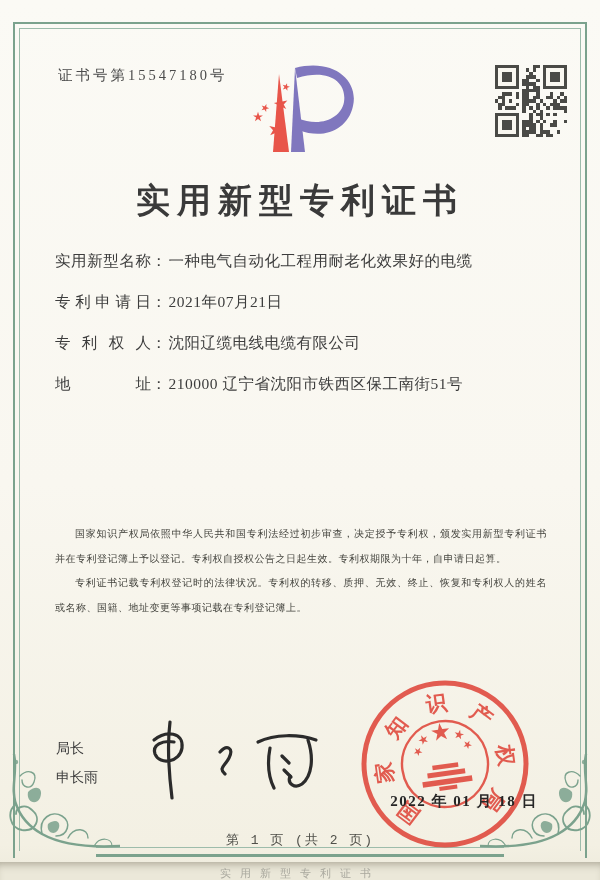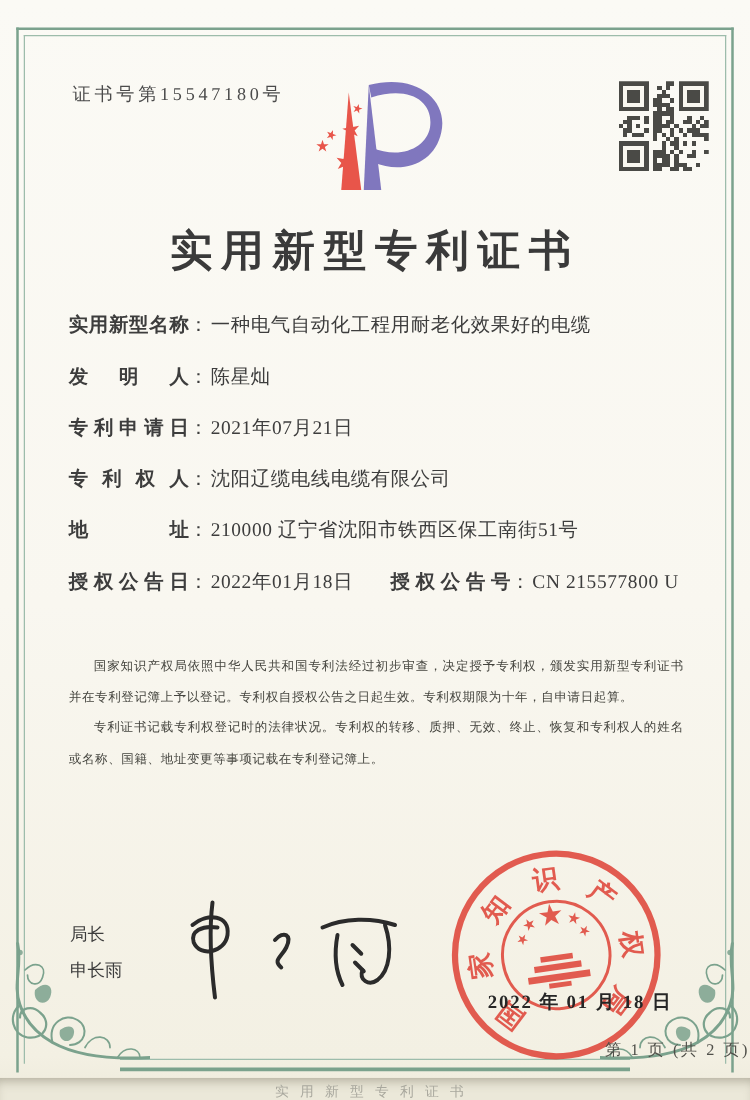--- a/index.html
+++ b/index.html
@@ -36,39 +36,39 @@
   .logo{position:absolute;left:237px;top:60px;width:126px;height:102px;}
   .qr{position:absolute;right:33px;top:65px;width:72px;height:72px;}
   .title{
     position:absolute;left:0;top:178px;width:100%;
     text-align:center;font-size:34px;font-weight:600;color:#3a3a3a;
     letter-spacing:7px;
   }
   
   .fields{position:absolute;left:55px;top:250px;width:492px;font-size:15.5px;color:#3d3d3d;}
   .frow{height:41px;line-height:22px;white-space:nowrap;}
-  .f-label{display:inline-block;width:96px;text-align:justify;text-align-last:justify;vertical-align:top;font-weight:bold;}
+  .f-label{display:inline-block;width:96px;text-align:justify;text-align-last:justify;vertical-align:top;}
   .f-colon{display:inline-block;margin:0 2px 0 0;}
   .f-value{letter-spacing:.5px;}
   .pair2{margin-left:26px;}
   
   .paras{position:absolute;left:55px;top:522px;width:492px;
     font-size:10px;line-height:24.5px;color:#45453f;text-align:justify;}
   .paras p{margin:0;text-indent:2em;letter-spacing:.5px;}
   
   .signoff{position:absolute;left:56px;top:734px;font-size:14px;color:#3d3d3d;line-height:29px;}
   .signature{position:absolute;left:130px;top:716px;width:210px;height:92px;}
   .seal{position:absolute;left:357px;top:676px;width:176px;height:176px;transform:rotate(-8deg);opacity:.93;}
   .seal-date{
     position:absolute;left:368px;top:792px;width:170px;
     font-size:15px;color:#262626;letter-spacing:1.5px;font-weight:600;text-align:right;
   }
   .footer-page{
-    position:absolute;left:0;top:831px;width:100%;text-align:right;
-    font-size:13px;color:#50504a;letter-spacing:2px;
+    position:absolute;left:0;top:831px;width:100%;text-align:center;
+    font-size:13px;color:#50504a;letter-spacing:2px;font-family:Liberation Mono, monospace;
   }
   
   .under{
     position:absolute;left:0;top:862px;width:600px;height:18px;
     background:#ebe8d9;
     box-shadow:inset 0 7px 9px -5px rgba(90,85,65,.45);
     text-align:center;
   }
   .ghost{
     display:inline-block;margin-top:4px;font-size:11px;letter-spacing:9px;
@@ -142,34 +142,27 @@
     </g>
   </svg>
 
   <div class="title">实用新型专利证书</div>
 
   <div class="fields">
     <div class="frow">
       <span class="f-label">实用新型名称</span><span class="f-colon">：</span><span class="f-value">一种电气自动化工程用耐老化效果好的电缆</span>
     </div>
     <div class="frow">
-      <span class="f-label">发明人</span><span class="f-colon">：</span><span class="f-value">陈星灿</span>
-    </div>
-    <div class="frow">
       <span class="f-label">专利申请日</span><span class="f-colon">：</span><span class="f-value">2021年07月21日</span>
     </div>
     <div class="frow">
       <span class="f-label">专利权人</span><span class="f-colon">：</span><span class="f-value">沈阳辽缆电线电缆有限公司</span>
     </div>
     <div class="frow">
       <span class="f-label">地址</span><span class="f-colon">：</span><span class="f-value">210000 辽宁省沈阳市铁西区保工南街51号</span>
-    </div>
-    <div class="frow">
-      <span><span class="f-label">授权公告日</span><span class="f-colon">：</span><span class="f-value">2022年01月18日</span></span>
-      <span class="pair2"><span class="f-label">授权公告号</span><span class="f-colon">：</span><span class="f-value">CN 215577800 U</span></span>
     </div>
   </div>
 
   <div class="paras">
     <p>国家知识产权局依照中华人民共和国专利法经过初步审查，决定授予专利权，颁发实用新型专利证书并在专利登记簿上予以登记。专利权自授权公告之日起生效。专利权期限为十年，自申请日起算。</p>
     <p>专利证书记载专利权登记时的法律状况。专利权的转移、质押、无效、终止、恢复和专利权人的姓名或名称、国籍、地址变更等事项记载在专利登记簿上。</p>
   </div>
 
   <div class="signoff">
     <div>局长</div>

